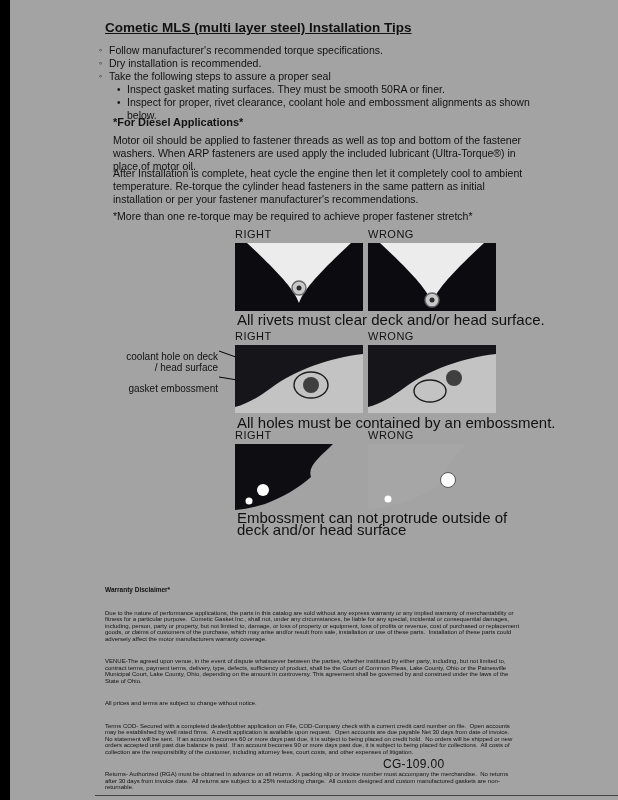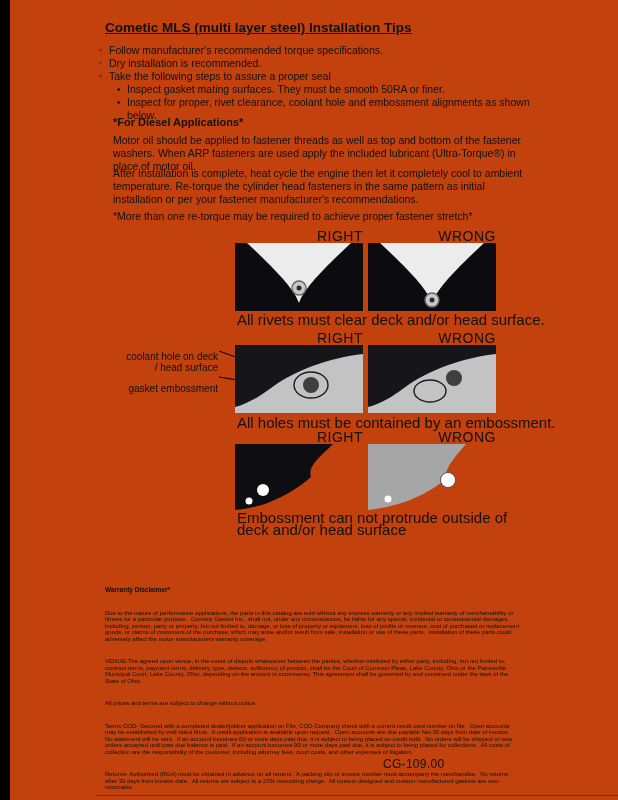--- a/index.html
+++ b/index.html
@@ -1,28 +1,28 @@
 <!DOCTYPE html>
 <html><head>
 <meta charset="utf-8">
 <style>
   html,body{margin:0;padding:0;background:#ffffff;}
-  .page{position:relative;width:618px;height:800px;background:#c2410c;
+  .page{position:relative;width:618px;height:800px;background:#a3a3a3;
         font-family:"Liberation Sans","DejaVu Sans",sans-serif;color:#111;overflow:hidden;}
   .edge{position:absolute;left:0;top:0;width:10px;height:100%;background:#000;}
   .title{position:absolute;left:105px;top:20px;font-size:13.5px;font-weight:bold;
          text-decoration:underline;margin:0;white-space:nowrap;}
   .tips{position:absolute;left:99px;top:44px;font-size:10.5px;line-height:13px;width:440px;}
   .tip{display:flex;}
   .tip .mk{width:10px;flex:none;font-size:9px;}
   .tip.sub{margin-left:18px;}
   .tip.sub .mk{font-size:10px;}
   .heading{position:absolute;left:113px;top:116px;font-size:11px;font-weight:bold;}
   .para{position:absolute;left:113px;width:424px;font-size:10.5px;line-height:13px;white-space:pre-wrap;}
-  .lbl{position:absolute;width:128px;text-align:right;font-size:14px;letter-spacing:.5px;}
+  .lbl{position:absolute;width:128px;text-align:left;font-size:11px;letter-spacing:.5px;}
   .img{position:absolute;width:128px;}
   .img svg{display:block;}
   .cap{position:absolute;left:237px;font-size:15px;line-height:12px;}
   .ann{position:absolute;font-size:10px;line-height:11px;text-align:right;margin-top:11px;}
   .connectors{position:absolute;left:218px;top:346px;}
   .legal{position:absolute;left:105px;top:574px;width:415px;font-size:6px;line-height:6.5px;white-space:pre-wrap;}
   .legal-h{font-size:6.5px;font-weight:bold;margin:0 0 3px 0;}
   .legal p{margin:0 0 3px 0;}
   .footer{position:absolute;left:383px;top:757px;font-size:12px;letter-spacing:.3px;}
   .bline{position:absolute;left:95px;top:795px;width:523px;height:1px;background:#444;}

